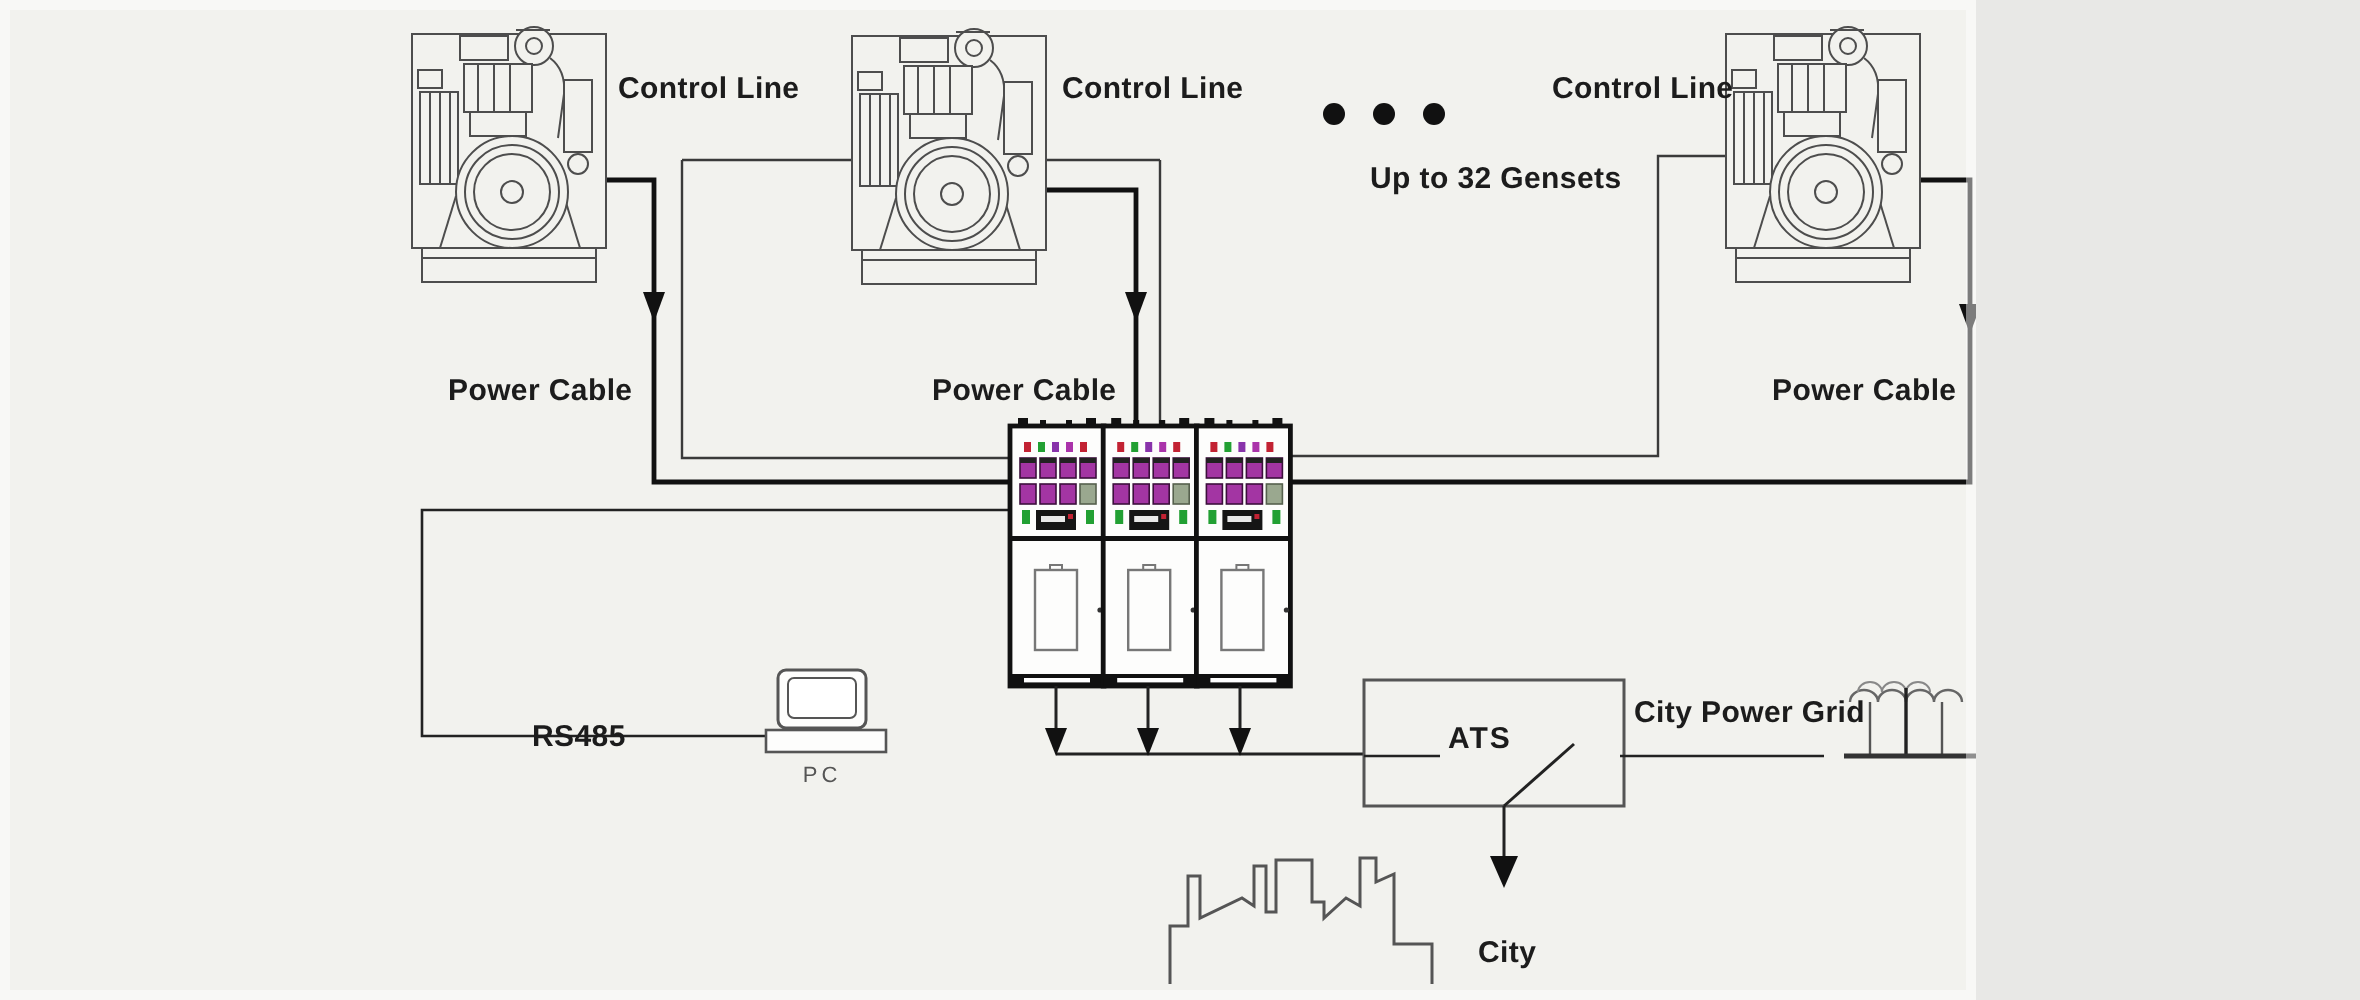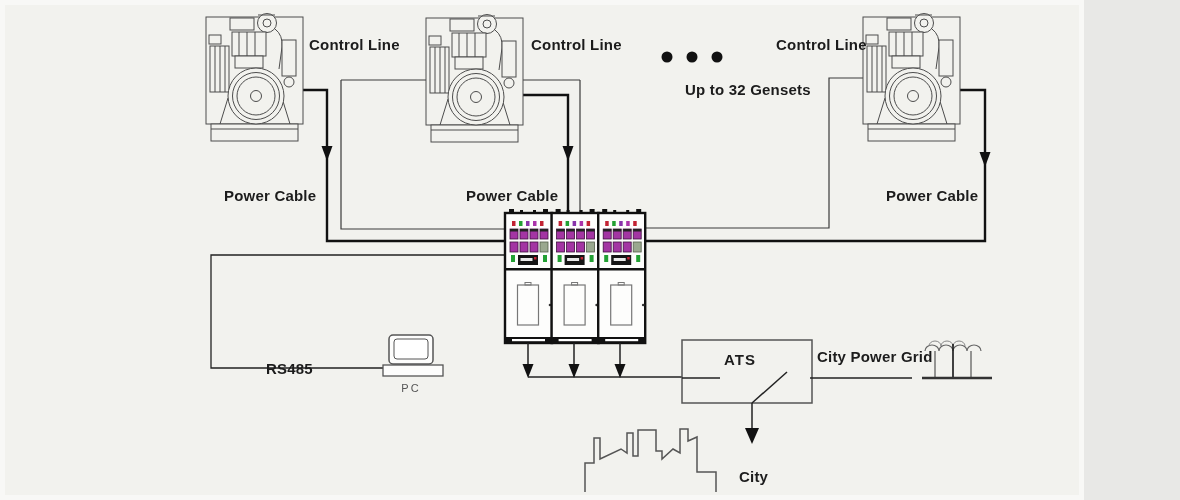--- a/index.html
+++ b/index.html
@@ -1,17 +1,17 @@
 <!DOCTYPE html>
 <html><head>
 <meta charset="utf-8">
 <style>
   html,body{margin:0;padding:0;background:#e8e8e6;}
   #stage{
-    position:relative;width:1084px;height:500px;overflow:hidden;
+    position:relative;width:988px;height:500px;overflow:hidden;
     background:#f2f2ee;
     font-family:"Liberation Sans", sans-serif;
   }
   #frame{
     position:absolute;inset:0;border:5px solid rgba(255,255,255,0.45);
     pointer-events:none;z-index:50;
   }
   .lbl{
     position:absolute;font-weight:bold;font-size:15px;color:#1c1c1c;
     white-space:nowrap;letter-spacing:0.2px;z-index:10;
@@ -188,20 +188,20 @@
   <div class="lbl" style="left:639px;top:81px;margin-left:46px;">Up to 32 Gensets</div>
 
   <div class="lbl" style="left:224px;top:187px;">Power Cable</div>
   <div class="lbl" style="left:466px;top:187px;">Power Cable</div>
   <div class="lbl" style="left:886px;top:187px;">Power Cable</div>
 
   <div class="lbl" style="left:266px;top:360px;">RS485</div>
 
   <div class="lbl lbl-small" style="left:394px;top:342px;width:34px;text-align:center;">PC</div>
 
-  <div class="lbl" style="left:724px;top:351px;letter-spacing:1px;text-align:center;">ATS</div>
+  <div class="lbl" style="left:724px;top:361px;letter-spacing:1px;text-align:center;">ATS</div>
 
   <div class="lbl" style="left:817px;top:348px;">City Power Grid</div>
 
   <div class="lbl" style="left:739px;top:468px;">City</div>
 
   <div id="frame"></div>
 </div>
 
 </body></html>

